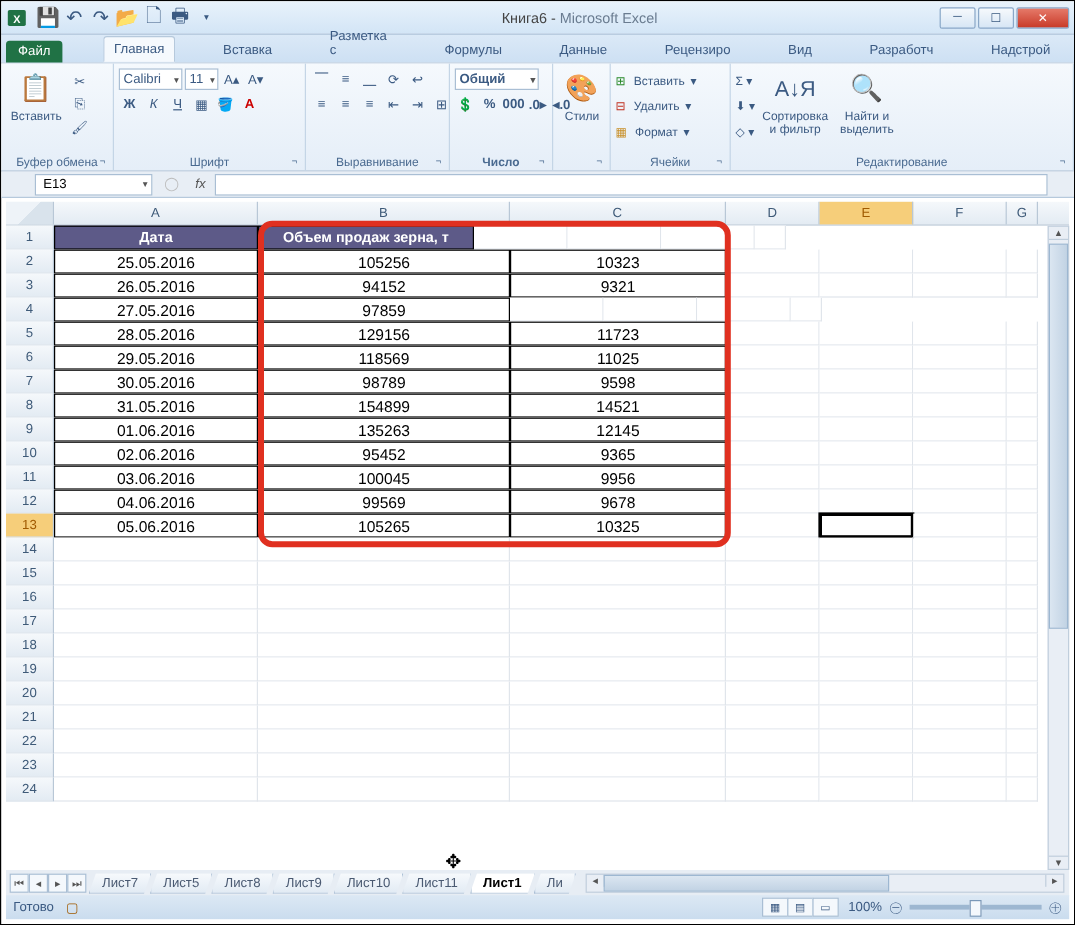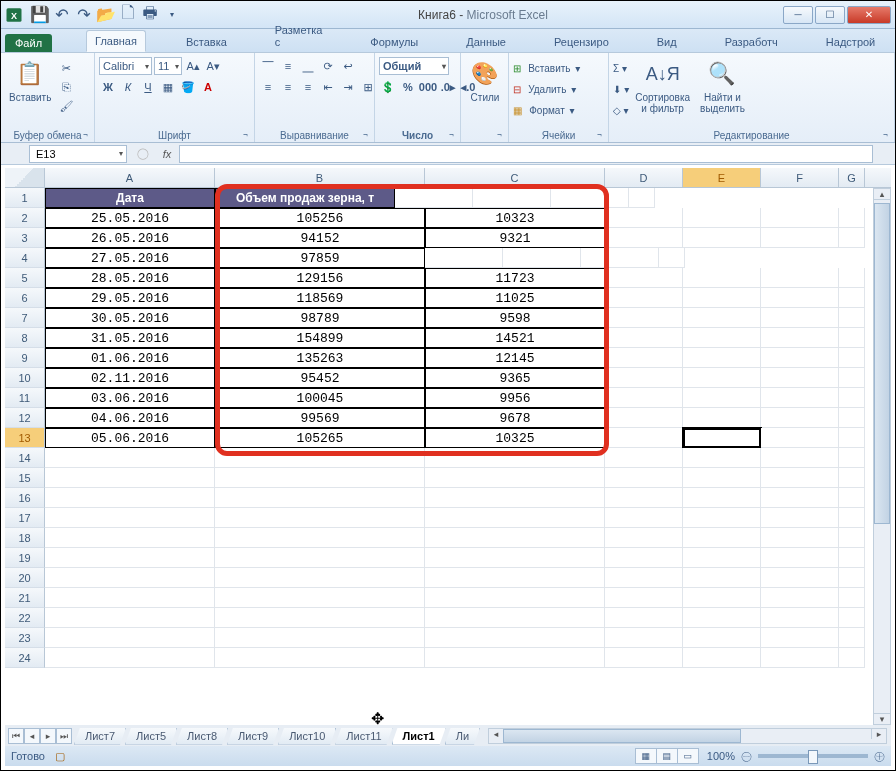--- a/index.html
+++ b/index.html
@@ -48,21 +48,21 @@
   .colhdr-row { display:flex; height:20px; background:linear-gradient(#f5f8fb,#e3ebf3); border-bottom:1px solid #b8c7d6;}
   .selall { width:40px; border-right:1px solid #b8c7d6; background:linear-gradient(135deg,#eef3f8 50%,#d9e3ec 50%);}
   .colhdr { border-right:1px solid #b8c7d6; display:flex; align-items:center; justify-content:center; font-size:11px; color:#3e5a78;}
   .colhdr.sel { background:#f6ce7a; color:#a05a00;}
   .row { display:flex; height:20px;}
   .rowhdr { width:40px; background:linear-gradient(#f5f8fb,#e3ebf3); border-right:1px solid #b8c7d6; border-bottom:1px solid #d5dee8; display:flex; align-items:center; justify-content:center; font-size:11px; color:#3e5a78;}
   .rowhdr.sel { background:#f6ce7a; color:#a05a00;}
   .cell { border-right:1px solid #e0e5eb; border-bottom:1px solid #e0e5eb; font-size:12px; display:flex; align-items:center; padding:0 4px; background:#fff;}
   .cA{width:170px;} .cB{width:210px;} .cC{width:180px;} .cD{width:78px;} .cE{width:78px;} .cF{width:78px;} .cG{width:26px;}
   .hcell { background:#5d5a88; color:#fff; font-weight:bold; justify-content:center; border:1px solid #000;}
-  .dcell { border:1px solid #000; justify-content:center; font-family:Liberation Mono, monospace; font-size:13px;text-align:center;}
+  .dcell { border:1px solid #000; justify-content:center; font-family:Liberation Sans, sans-serif; font-size:13px;text-align:center;}
   .activecell { outline:3px solid #000; outline-offset:-2px;}
   .redbox { position:absolute; border:5px solid #e03020; border-radius:12px; pointer-events:none;}
   
   .tabstrip { position:absolute; left:4px; right:4px; bottom:23px; height:22px; background:#e7edf4; display:flex; align-items:center; font-size:11px;}
   .tabnav { display:flex; gap:0; padding:0 3px;}
   .tabnav div{ width:16px;height:16px;border:1px solid #a9bed4;display:flex;align-items:center;justify-content:center;font-size:9px;color:#555;background:#f4f8fc;}
   .stab { padding:2px 10px; background:linear-gradient(#f6f9fc,#e2ebf4); border:1px solid #a9bed4; border-top:none; margin-left:-1px; color:#4a5a72; clip-path: polygon(6px 0,100% 0,calc(100% - 6px) 100%,0 100%);}
   .stab.active { background:#fff; color:#000; font-weight:bold;}
   .hscroll { flex:1; height:16px; margin:0 4px 0 8px; background:#e9eef5; border:1px solid #c0cedc; position:relative;}
   .hscroll .thumb{position:absolute;left:14px;top:0;bottom:0;width:60%;background:linear-gradient(#dbe6f1,#c2d3e4);border:1px solid #9db7d1;}
@@ -356,21 +356,21 @@
     <div class="cell cA dcell">01.06.2016</div>
     <div class="cell cB dcell">135263</div>
     <div class="cell cC dcell">12145</div>
     <div class="cell cD"></div>
     <div class="cell cE"></div>
     <div class="cell cF"></div>
     <div class="cell cG"></div>
       </div>
       <div class="row">
         <div class="rowhdr">10</div>
-    <div class="cell cA dcell">02.11.2016</div>
+    <div class="cell cA dcell">02.06.2016</div>
     <div class="cell cB dcell">95452</div>
     <div class="cell cC dcell">9365</div>
     <div class="cell cD"></div>
     <div class="cell cE"></div>
     <div class="cell cF"></div>
     <div class="cell cG"></div>
       </div>
       <div class="row">
         <div class="rowhdr">11</div>
     <div class="cell cA dcell">03.06.2016</div>

